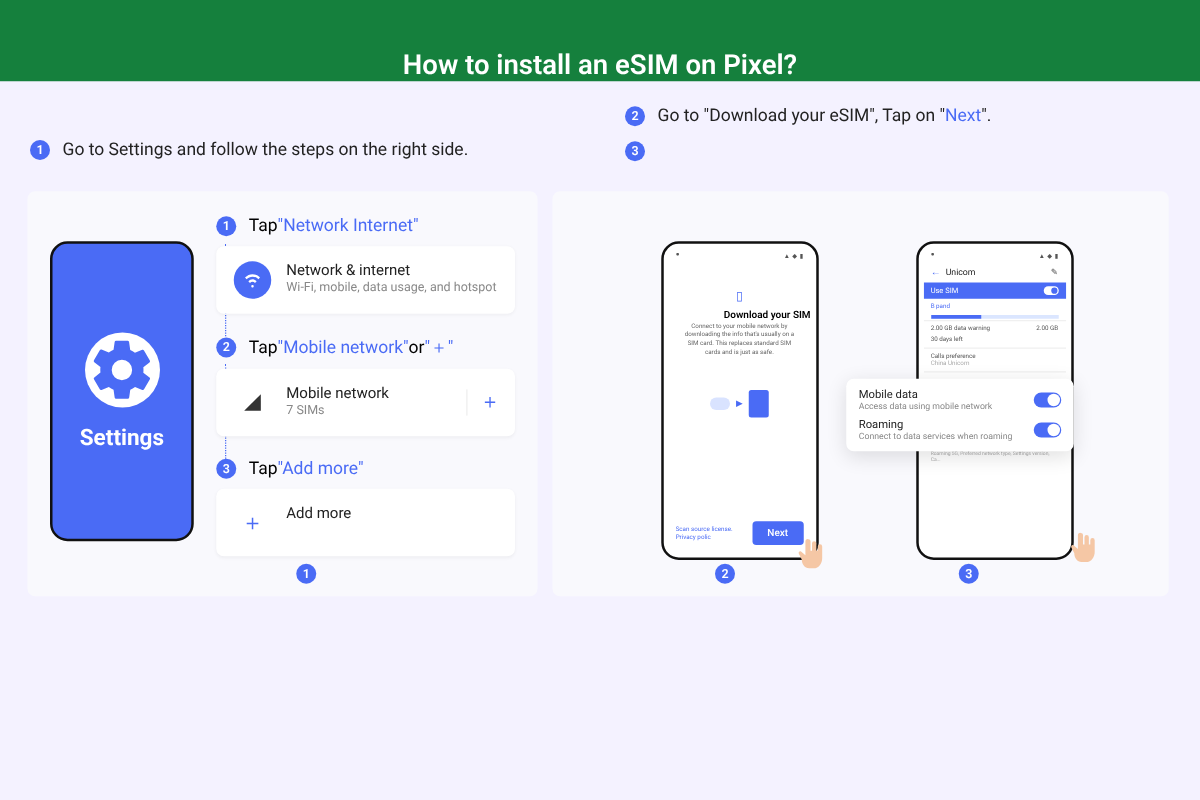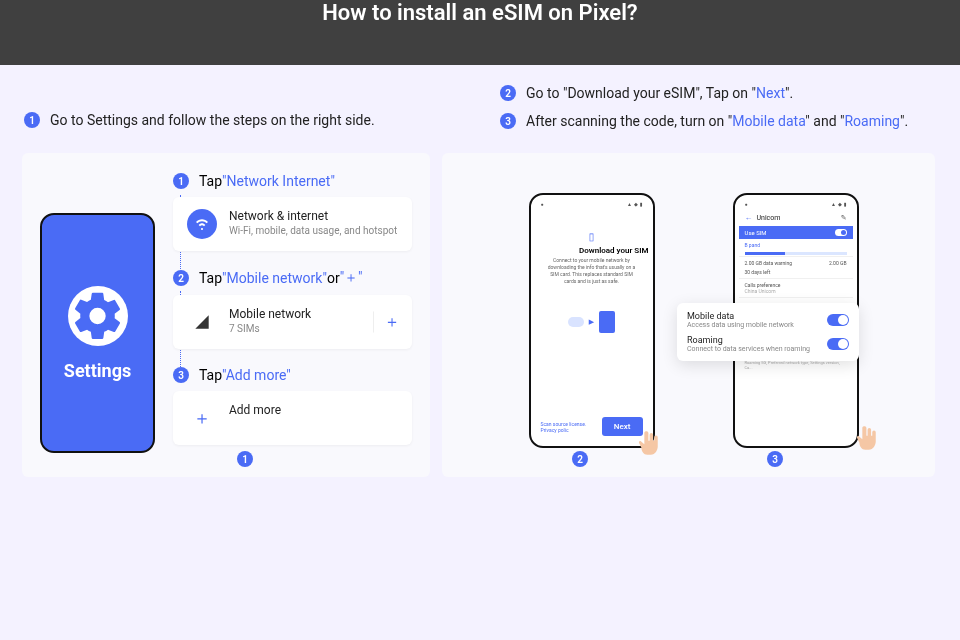--- a/index.html
+++ b/index.html
@@ -1,31 +1,31 @@
 <!DOCTYPE html>
 <html><head>
 <meta charset="utf-8">
 <style>
   * { box-sizing: border-box; margin: 0; padding: 0; }
   body { width: 960px; height: 640px; font-family: -apple-system, BlinkMacSystemFont, "Segoe UI", Roboto, sans-serif; background: #f4f2ff; overflow: hidden; }
-  .header { background: #404040; height: 65px; display: flex; align-items: flex-start; justify-content: center; }
+  .header { background: #15803d; height: 65px; display: flex; align-items: flex-end; justify-content: center; }
   .header h1 { color: #fff; font-size: 22px; font-weight: 600; }
   .intro { display: flex; padding: 20px 24px 12px; gap: 40px; }
   .intro-left, .intro-right { flex: 1; }
   .intro-left { display: flex; align-items: center; padding-top: 14px; }
   .intro-right .line { display: flex; align-items: center; margin-bottom: 12px; }
   .num-badge { display: inline-flex; align-items: center; justify-content: center; width: 16px; height: 16px; background: #4a6bf5; color: #fff; border-radius: 50%; font-size: 10px; font-weight: 600; margin-right: 10px; flex-shrink: 0; }
   .intro-text { font-size: 14px; color: #222; }
   .hl { color: #4a6bf5; }
   .panels { display: flex; gap: 12px; padding: 0 22px; }
   .panel { background: #f9f9fd; border-radius: 6px; padding: 20px 18px 14px; }
   .panel-left { width: 408px; display: flex; gap: 18px; }
   .panel-right { width: 493px; position: relative; display: flex; gap: 18px; justify-content: center; padding-top: 40px; }
   
-  .phone-shell { width: 115px; height: 240px; border: 2px solid #111; border-radius: 14px; background: #4a6bf5; display: flex; flex-direction: column; align-items: center; justify-content: center; flex-shrink: 0; margin-top: 40px; }
+  .phone-shell { width: 115px; height: 240px; border: 2px solid #111; border-radius: 14px; background: #4a6bf5; display: flex; flex-direction: column; align-items: center; justify-content: center; flex-shrink: 0; margin-top: 20px; }
   .gear-wrap { width: 60px; height: 60px; background: #fff; border-radius: 50%; display: flex; align-items: center; justify-content: center; margin-bottom: 14px; }
   .gear-wrap svg { width: 56px; height: 56px; }
   .phone-label { color: #fff; font-weight: 700; font-size: 18px; }
   
   .steps-col { flex: 1; }
   .step { margin-bottom: 18px; position: relative; }
   .step-head { display: flex; align-items: center; margin-bottom: 8px; font-size: 14px; }
   .step-card { background: #fff; border-radius: 6px; padding: 12px 14px; display: flex; align-items: flex-start; box-shadow: 0 1px 3px rgba(0,0,0,0.05); position: relative; }
   .step-icon { width: 30px; height: 30px; border-radius: 50%; display: flex; align-items: center; justify-content: center; margin-right: 12px; flex-shrink: 0; }
   .step-icon.wifi { background: #4a6bf5; color: #fff; }
@@ -92,23 +92,20 @@
   </div>
   <div class="intro-right">
     <div class="line">
       <span class="num-badge">2</span>
       <span class="intro-text">
         <span>Go to "Download your eSIM", Tap on "</span><span class="hl">Next</span><span>".</span>
       </span>
     </div>
     <div class="line">
       <span class="num-badge">3</span>
-      <span class="intro-text">
-        <span>After scanning the code, turn on "</span><span class="hl">Mobile data</span><span>" and "</span><span class="hl">Roaming</span><span>".</span>
-      </span>
     </div>
   </div>
 </div>
 
 <div class="panels">
 
   <div class="panel panel-left" style="position:relative;">
     <div class="phone-shell">
       <div class="gear-wrap">
         <svg viewBox="0 0 24 24">

